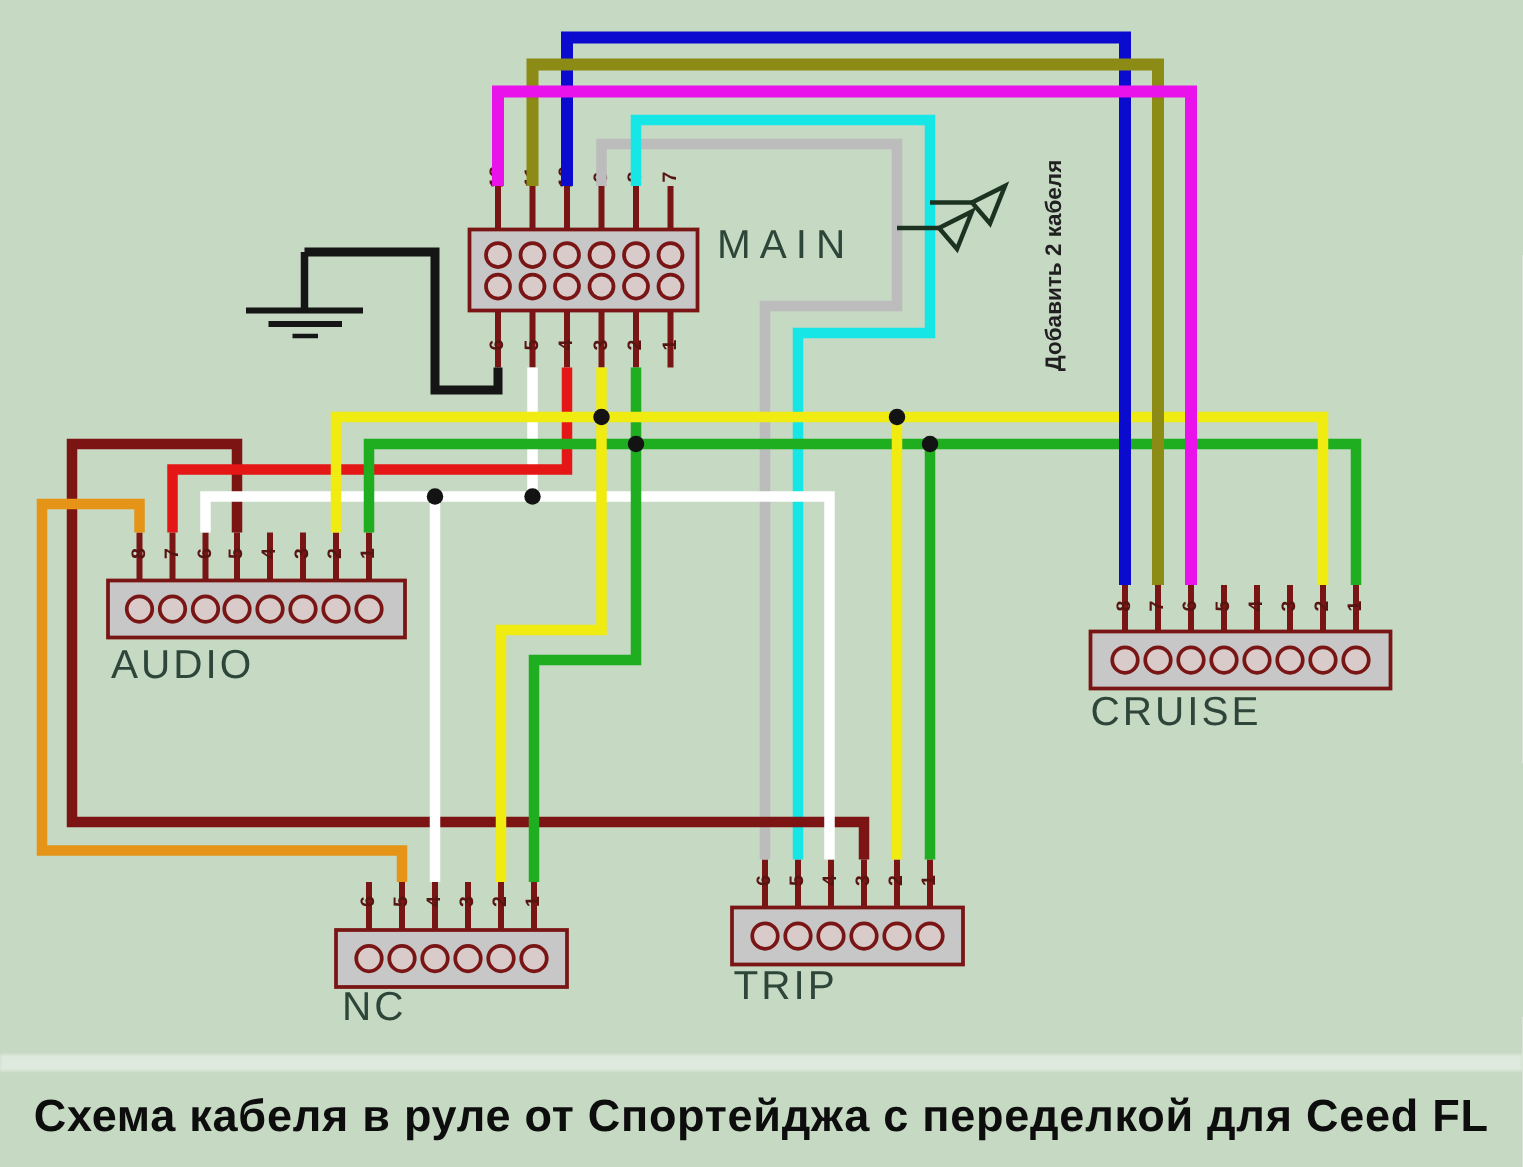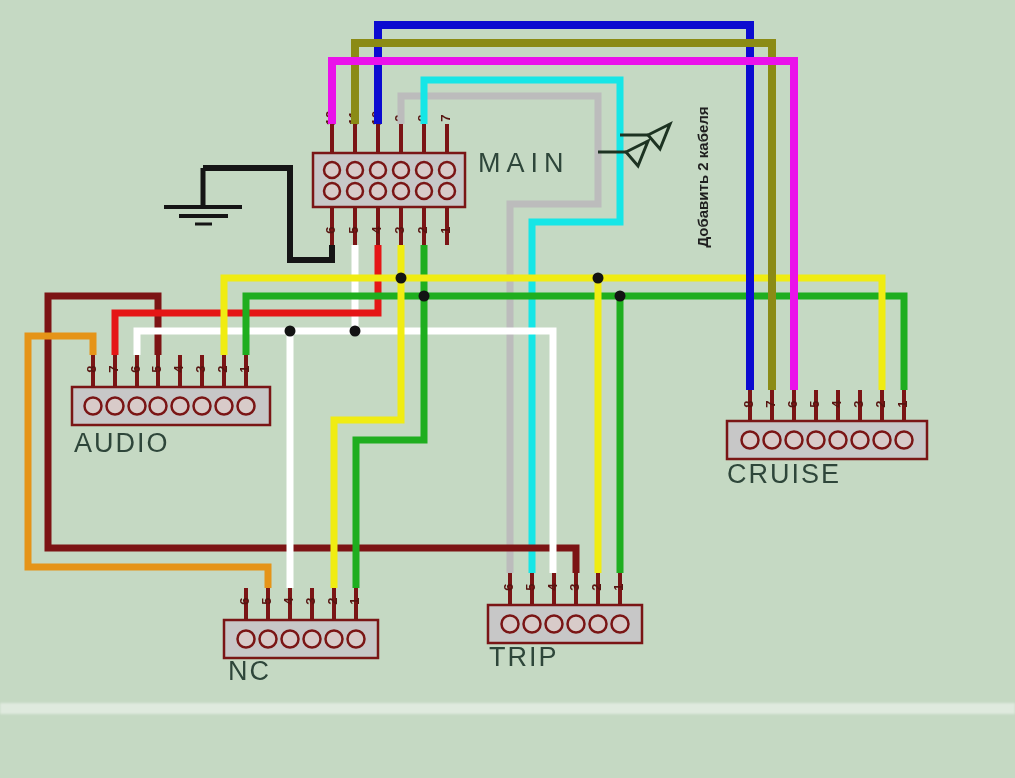--- a/index.html
+++ b/index.html
@@ -185,13 +185,14 @@
       <circle cx="598" cy="278" r="5.5" fill="#131313"></circle>
       <circle cx="424" cy="296" r="5.5" fill="#131313"></circle>
       <circle cx="620" cy="296" r="5.5" fill="#131313"></circle>
       <polyline points="620,135 648,135" fill="none" stroke="#1d3322" stroke-width="3"></polyline>
       <polygon points="648,135 670,124 660,149" fill="none" stroke="#1d3322" stroke-width="3" stroke-linejoin="miter"></polygon>
       <polyline points="598,152 626,152" fill="none" stroke="#1d3322" stroke-width="3"></polyline>
       <polygon points="626,152 648,141 638,166" fill="none" stroke="#1d3322" stroke-width="3" stroke-linejoin="miter"></polygon>
     </svg>
   <div class="caption-band"></div>
   <div class="vertical-note" style="color: rgb(32, 32, 32);">Добавить 2 кабеля</div>
+  <div class="caption" style="color: rgb(13, 13, 13);">Схема кабеля в руле от Спортейджа с переделкой для Ceed FL</div>
 </div>
 
 </body></html>

